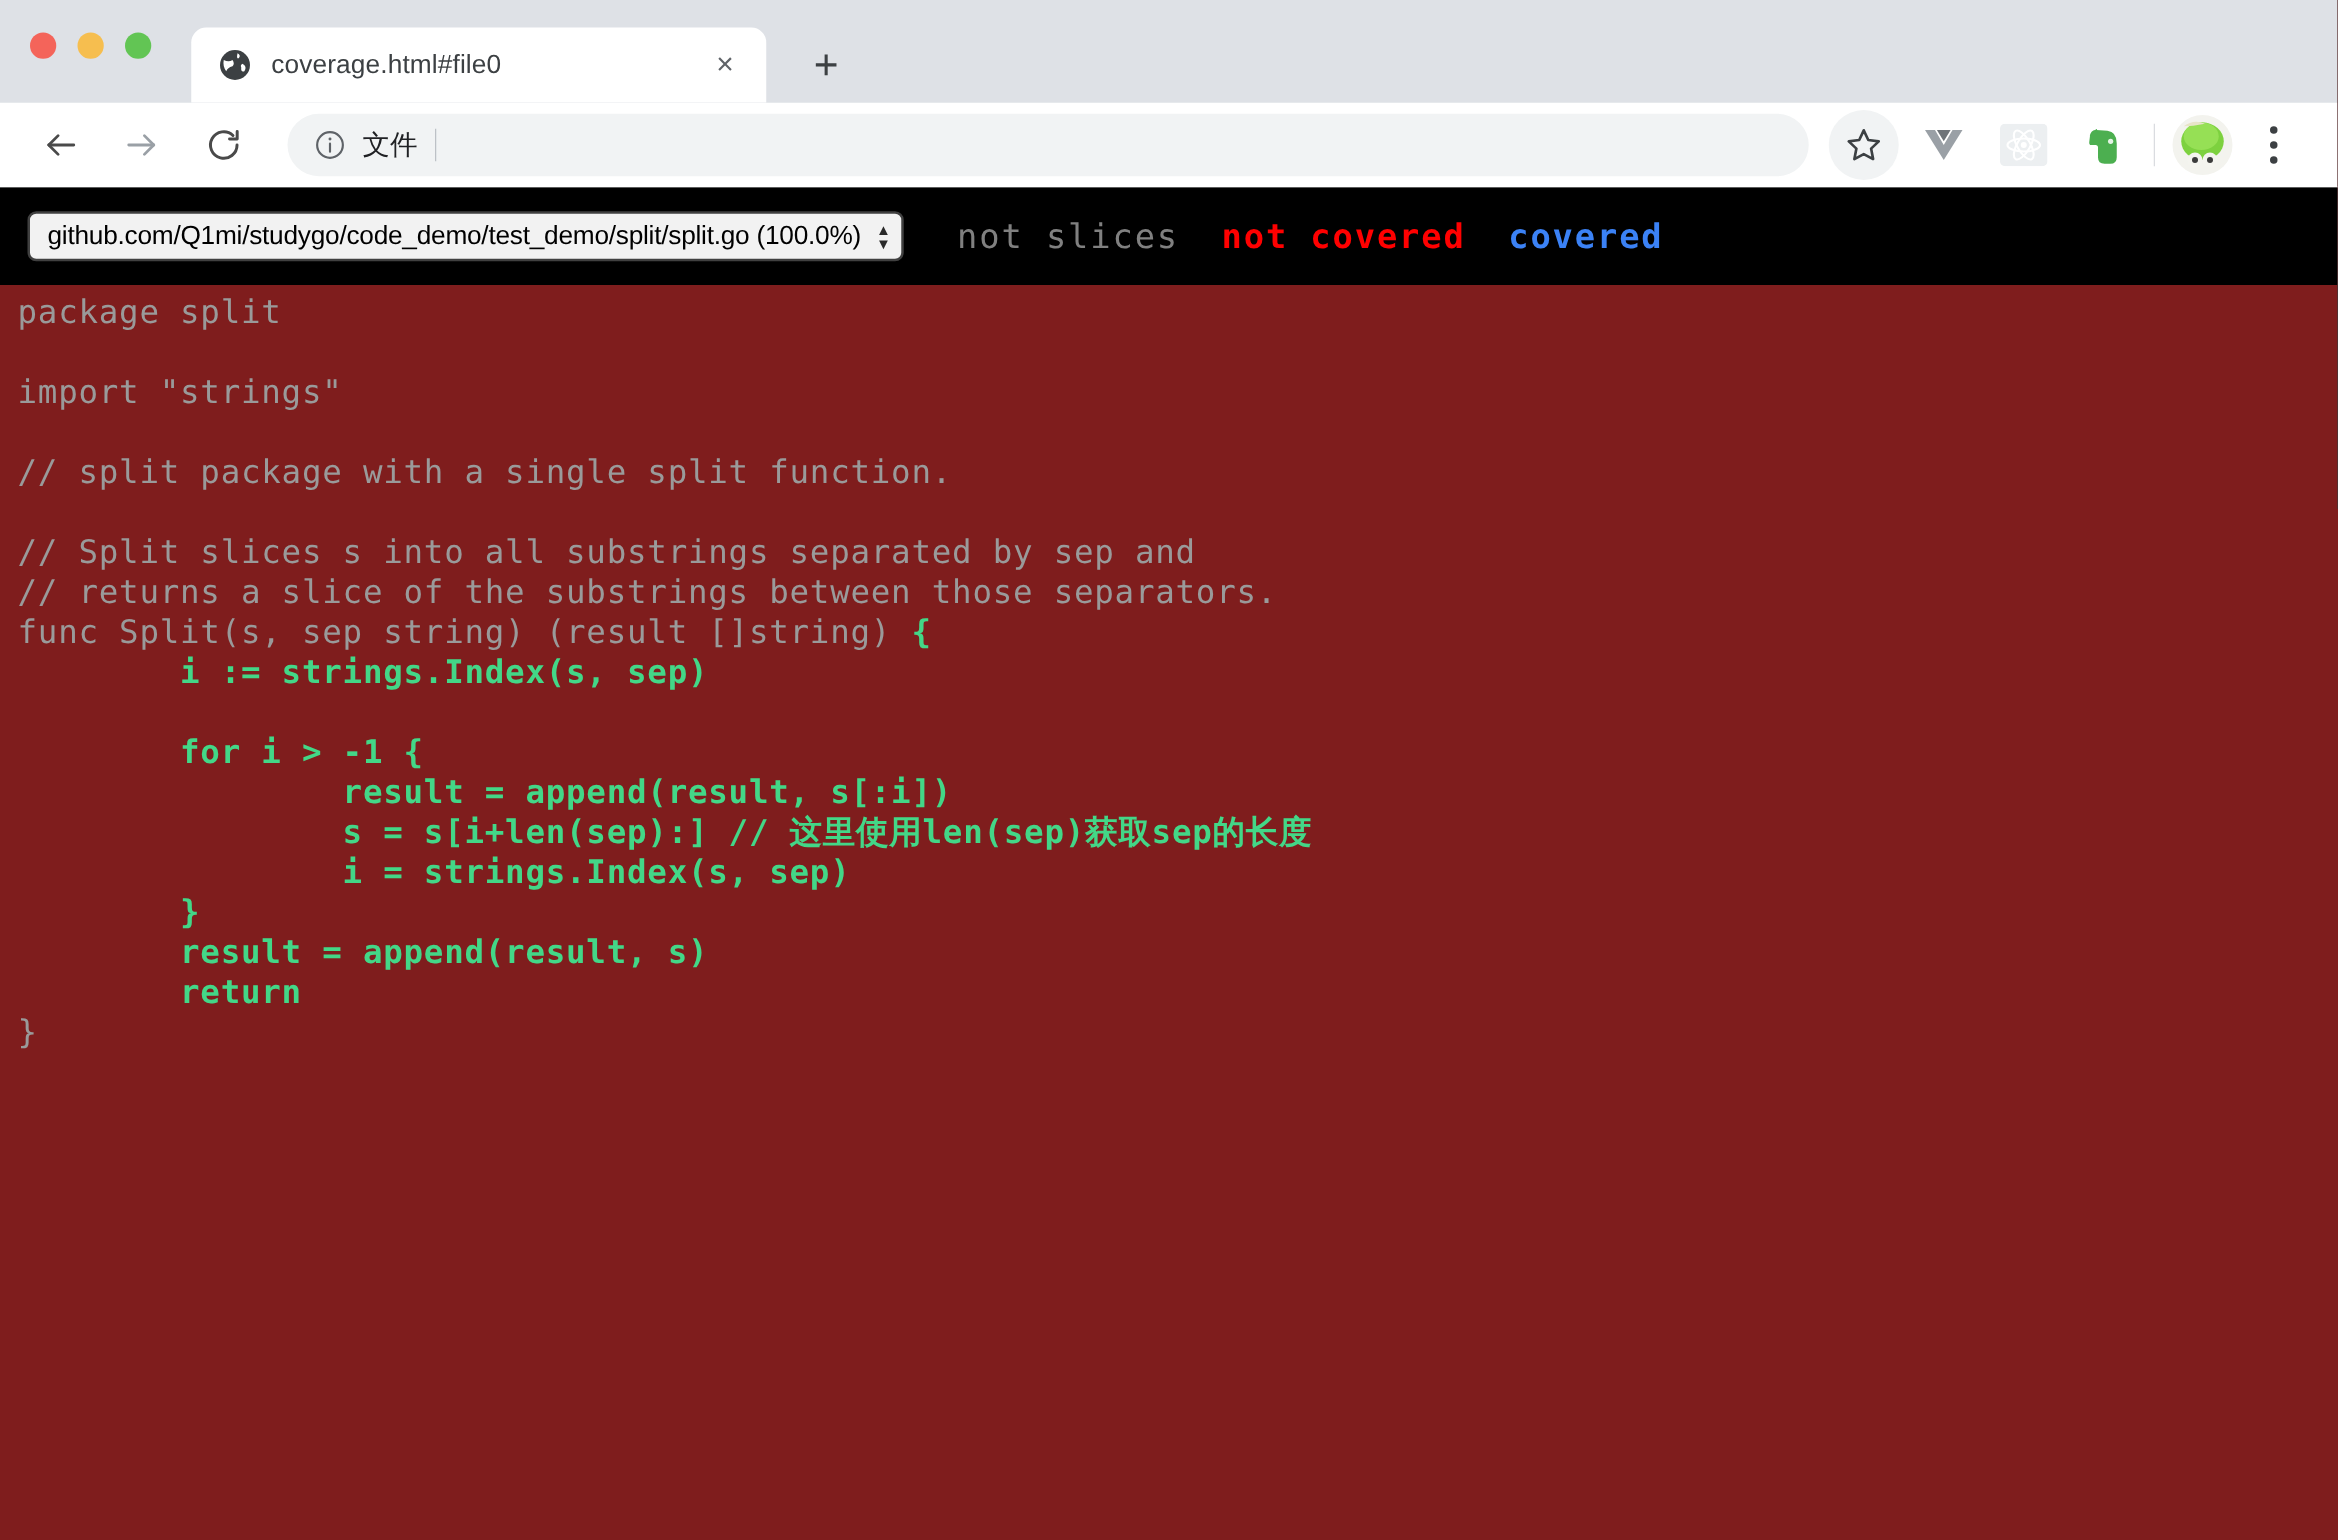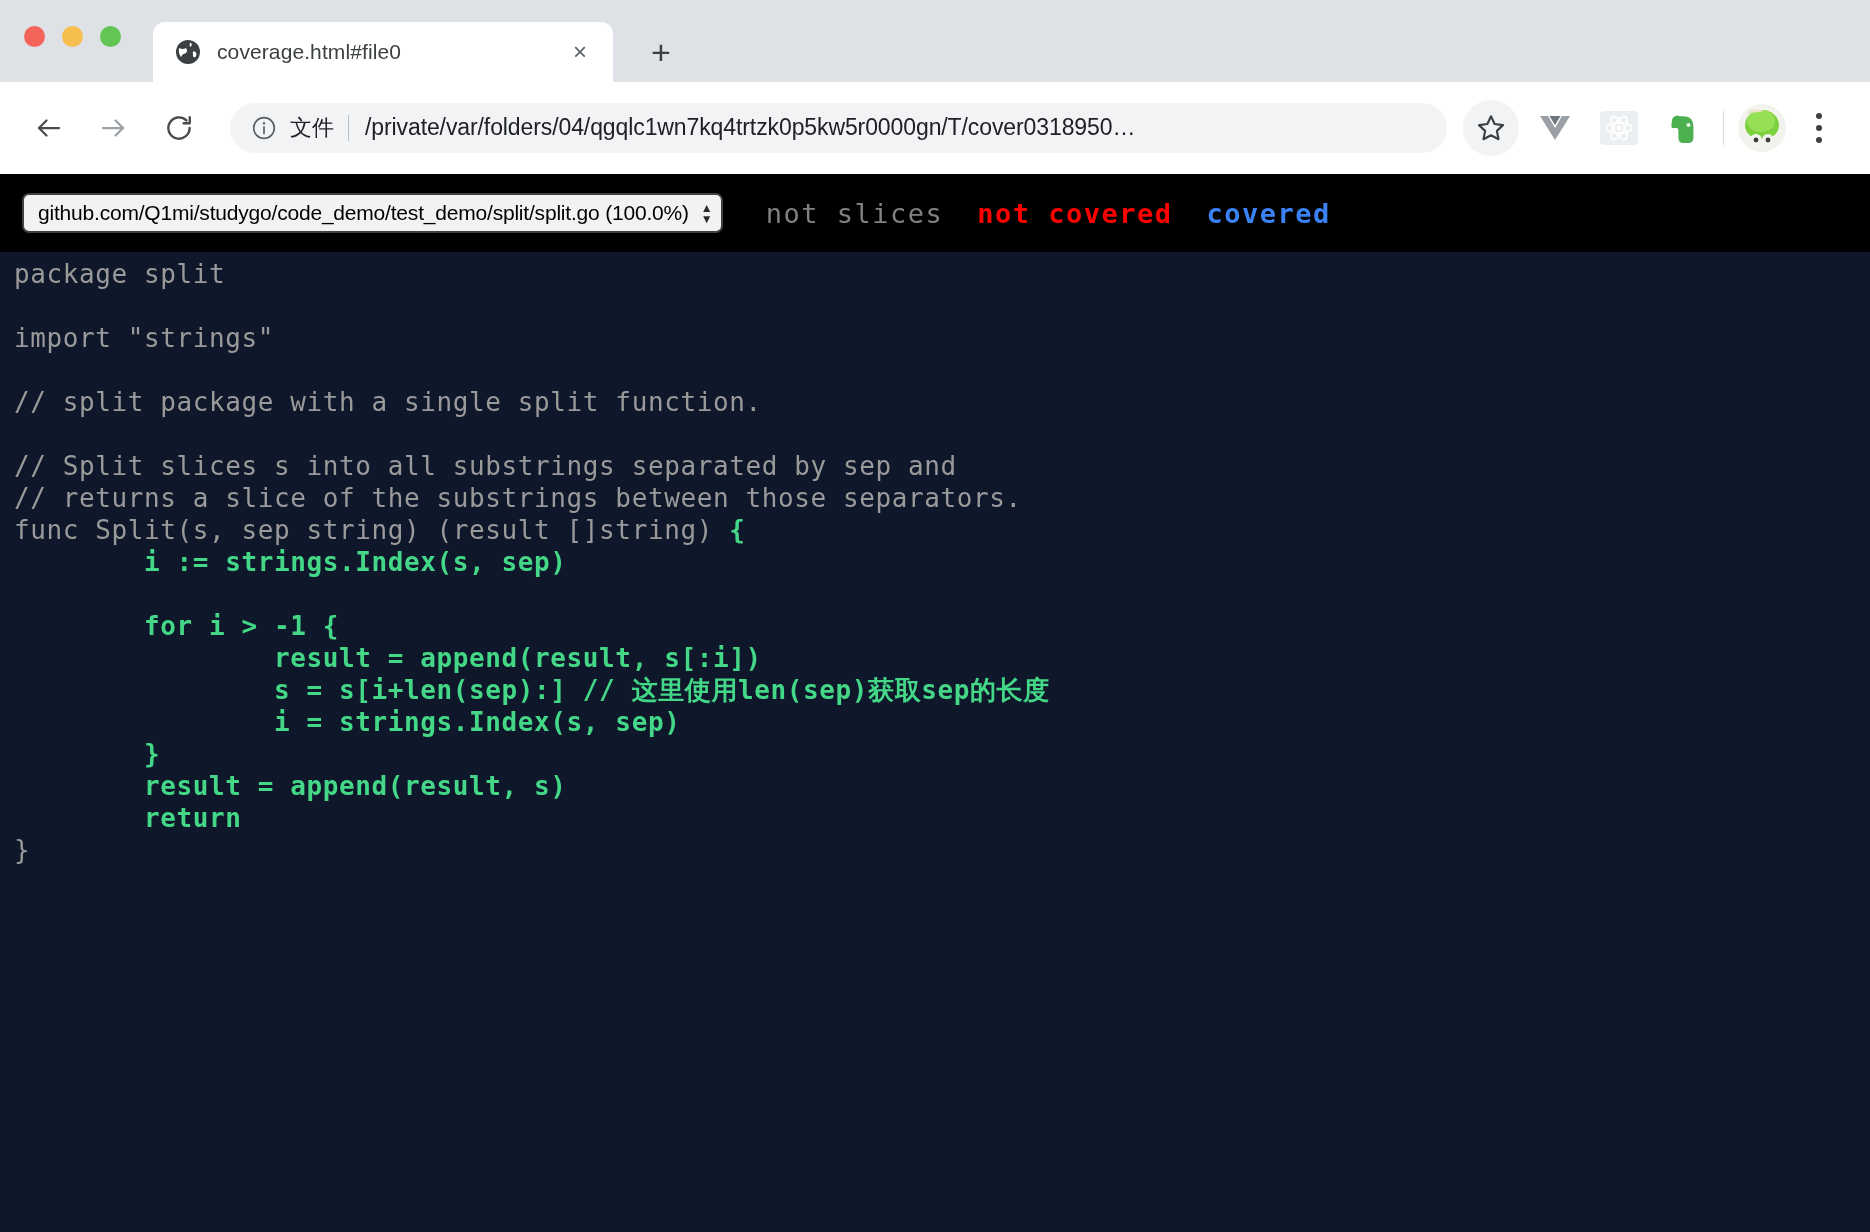--- a/index.html
+++ b/index.html
@@ -84,21 +84,21 @@
     display: flex; align-items: center; justify-content: center;
     color: #3c4043;
     font-size: 34px;
     font-weight: 300;
     line-height: 1;
     cursor: pointer;
   }
 
   
   .toolbar {
-    height: 92px;
+    height: 68px;
     background: #ffffff;
     display: flex;
     align-items: center;
     padding: 0 26px 0 22px;
     gap: 0;
     flex: 0 0 auto;
     border-bottom: 1px solid #ffffff;
   }
   .nav-btn {
     width: 54px; height: 54px;
@@ -244,21 +244,21 @@
     letter-spacing: 1.5px;
   }
   .legend span { padding: 0 17px; white-space: nowrap; }
   .lg-nottracked { color: #808080; }
   .lg-notcovered { color: #ff0000; font-weight: bold; }
   .lg-covered    { color: #3b82f6; font-weight: bold; }
 
   .code-area {
     position: relative;
     padding: 6px 0 0 14px;
-    background: #0f172a;
+    background: #7f1d1d;
     height: calc(100% - 78px);
     overflow: hidden;
   }
   pre.code {
     margin: 0;
     font-family: "DejaVu Sans Mono", "Liberation Mono", monospace;
     font-size: 26px;
     line-height: 32px;
     letter-spacing: 0.6px;
     white-space: pre;
@@ -323,21 +323,20 @@
     <div class="omnibox">
       <div class="info-icon">
         <svg width="26" height="26" viewBox="0 0 24 24" fill="none" stroke="currentColor" stroke-width="1.6">
           <circle cx="12" cy="12" r="9.5"></circle>
           <line x1="12" y1="11" x2="12" y2="17" stroke-linecap="round"></line>
           <circle cx="12" cy="7.6" r="1.1" fill="currentColor" stroke="none"></circle>
         </svg>
       </div>
       <div class="scheme-label">文件</div>
       <div class="omni-sep"></div>
-      <div class="omni-url">/private/var/folders/04/qgqlc1wn7kq4trtzk0p5kw5r0000gn/T/cover0318950…</div>
     </div>
 
     <div class="star-btn">
       <svg width="30" height="30" viewBox="0 0 24 24" fill="none" stroke="#3c4043" stroke-width="1.7" stroke-linejoin="round">
         <polygon points="12,2.6 14.9,8.8 21.6,9.7 16.7,14.3 18,21 12,17.8 6,21 7.3,14.3 2.4,9.7 9.1,8.8"></polygon>
       </svg>
     </div>
 
     <div class="ext-btn">
       <svg width="34" height="30" viewBox="0 0 34 30">

